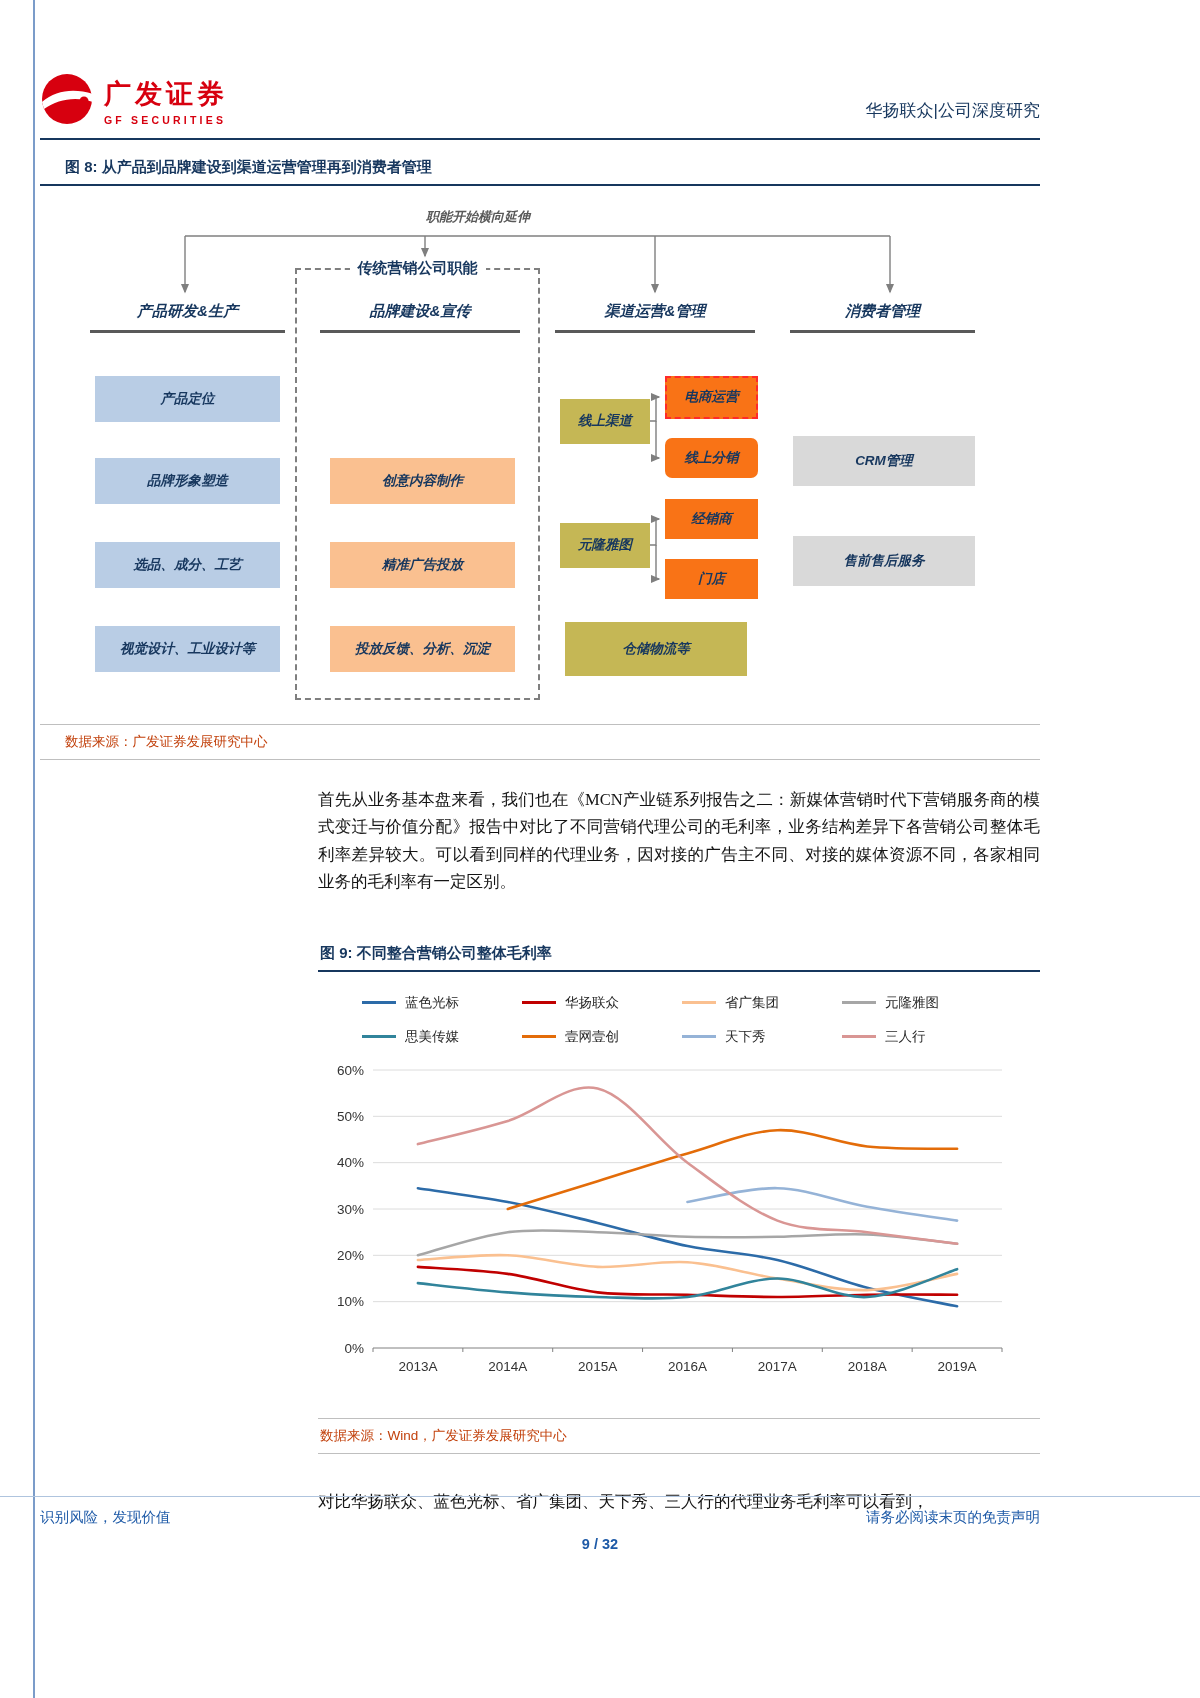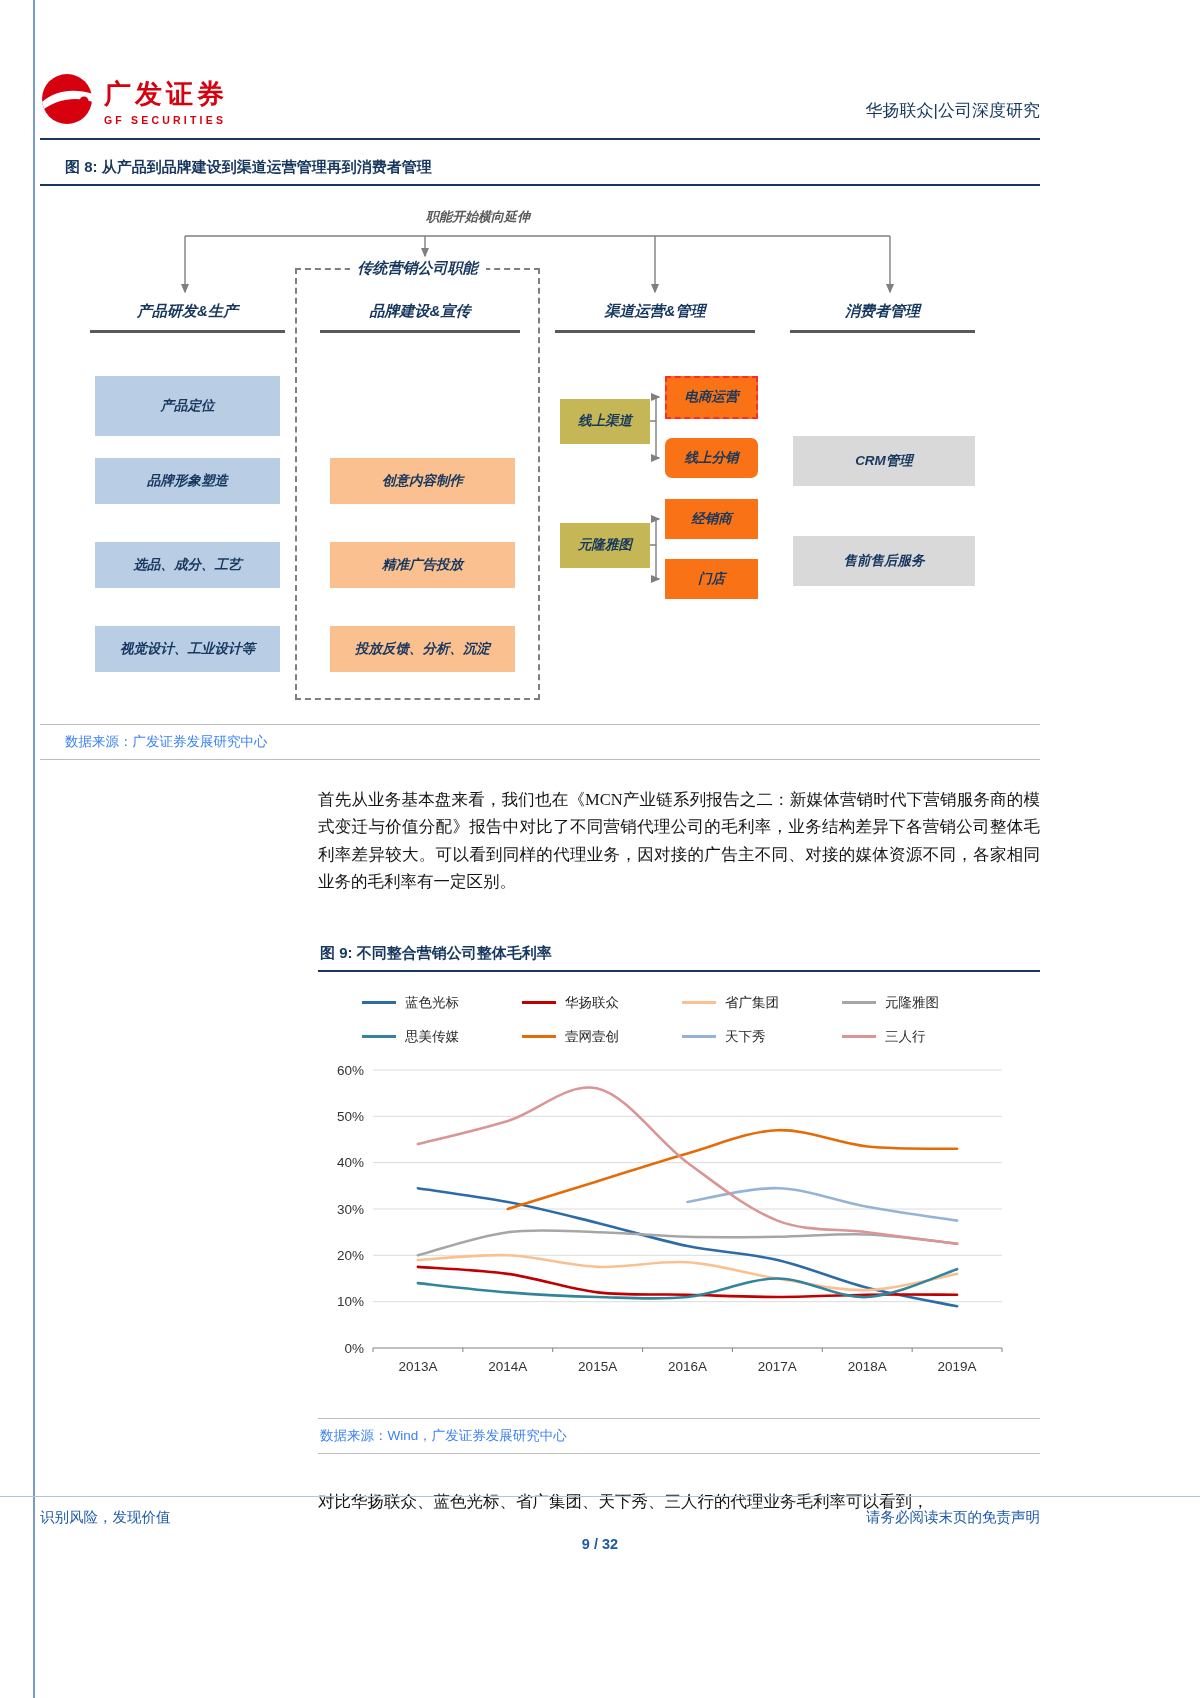--- a/index.html
+++ b/index.html
@@ -22,33 +22,33 @@
 
   
   .diagram { position:relative; height:516px; margin-top:10px; }
   .connectors { position:absolute; left:0; top:0; }
   .annotation { position:absolute; left:250px; top:12px; width:240px; text-align:right;
     font-style:italic; font-weight:bold; font-size:13px; color:#595959; }
   .dcol-header { position:absolute; top:106px; text-align:center; font-size:15px; font-weight:bold;
     font-style:italic; color:#17375E; padding-bottom:9px; border-bottom:3px solid #595959; }
   .dashed-rect { position:absolute; left:255px; top:72px; width:245px; height:432px; border:2px dashed #7f7f7f; }
   .dashed-label { position:absolute; top:-11px; left:50%; transform:translateX(-50%); background:#fff;
-    padding:0 8px; white-space:nowrap; font-weight:bold; font-style:italic; font-size:15px; color:#17375E; }
+    padding:0 8px; white-space:nowrap; font-weight:bold; font-size:15px; color:#17375E; }
   .dbox { position:absolute; display:flex; align-items:center; justify-content:center; text-align:center;
     font-style:italic; font-weight:600; font-size:13.5px; color:#17375E; padding:2px 6px; line-height:1.25; }
   .box-blue   { background:#B9CDE5; }
   .box-orange { background:#FAC090; }
   .box-olive  { background:#C5B755; }
   .box-yellow { background:#f97316; }
   .box-gray   { background:#D9D9D9; }
   .box-red-dash { border:2px dashed #FF2A2A; }
 
   
   .source-row { border-top:1px solid #BFBFBF; border-bottom:1px solid #BFBFBF; padding:8px 0 8px 25px;
-    font-size:13.5px; color:#3b82f6; margin-top:12px; }
+    font-size:13.5px; color:#c2410c; margin-top:12px; }
 
   
   .body-para { margin:26px 0 0 278px; width:722px; font-size:16.5px; line-height:1.66; color:#141414;
     font-family:"Liberation Serif","DejaVu Serif",serif; text-align:justify; }
 
   
   .fig9 { margin:30px 0 0 278px; width:722px; }
   .legend { display:grid; grid-template-columns:160px 160px 160px 160px; margin:22px 0 0 44px; row-gap:16px; }
   .lg-item { display:flex; align-items:center; gap:9px; font-size:13.5px; color:#262626; }
   .lg-swatch { display:inline-block; width:34px; height:3px; }
@@ -111,35 +111,36 @@
 
       <div class="dcol-header" style="left:50px;width:195px;">产品研发&amp;生产</div>
       <div class="dcol-header" style="left:280px;width:200px;">品牌建设&amp;宣传</div>
       <div class="dcol-header" style="left:515px;width:200px;">渠道运营&amp;管理</div>
       <div class="dcol-header" style="left:750px;width:185px;">消费者管理</div>
 
       <div class="dashed-rect">
         <div class="dashed-label">传统营销公司职能</div>
       </div>
 
-      <div class="dbox box-blue" style="left:55px;top:180px;width:185px;height:60px;">产品定位</div>
+      <div class="dbox box-blue" style="left:55px;top:180px;width:185px;height:46px;">产品定位</div>
       <div class="dbox box-blue" style="left:55px;top:346px;width:185px;height:46px;">选品、成分、工艺</div>
       <div class="dbox box-blue" style="left:55px;top:262px;width:185px;height:46px;">品牌形象塑造</div>
       <div class="dbox box-blue" style="left:55px;top:430px;width:185px;height:46px;">视觉设计、工业设计等</div>
 
       <div class="dbox box-orange" style="left:290px;top:262px;width:185px;height:46px;">创意内容制作</div>
       <div class="dbox box-orange" style="left:290px;top:346px;width:185px;height:46px;">精准广告投放</div>
       <div class="dbox box-orange" style="left:290px;top:430px;width:185px;height:46px;">投放反馈、分析、沉淀</div>
 
       <div class="dbox box-olive" style="left:520px;top:203px;width:90px;height:45px;">线上渠道</div>
       <div class="dbox box-yellow box-red-dash" style="left:625px;top:180px;width:93px;height:43px;">电商运营</div>
       <div class="dbox box-yellow" style="left:625px;top:242px;width:93px;height:40px;border-radius:7px;">线上分销</div>
       <div class="dbox box-olive" style="left:520px;top:327px;width:90px;height:45px;">元隆雅图</div>
       <div class="dbox box-yellow" style="left:625px;top:303px;width:93px;height:40px;">经销商</div>
       <div class="dbox box-yellow" style="left:625px;top:363px;width:93px;height:40px;">门店</div>
+      <div class="dbox box-olive" style="left:525px;top:426px;width:182px;height:54px;">仓储物流等</div>
 
       <div class="dbox box-gray" style="left:753px;top:240px;width:182px;height:50px;">CRM管理</div>
       <div class="dbox box-gray" style="left:753px;top:340px;width:182px;height:50px;">售前售后服务</div>
     </div>
 
     <div class="source-row">数据来源：广发证券发展研究中心</div>
 
     <div class="body-para">首先从业务基本盘来看，我们也在《MCN产业链系列报告之二：新媒体营销时代下营销服务商的模式变迁与价值分配》报告中对比了不同营销代理公司的毛利率，业务结构差异下各营销公司整体毛利率差异较大。可以看到同样的代理业务，因对接的广告主不同、对接的媒体资源不同，各家相同业务的毛利率有一定区别。</div>
 
     <div class="fig9">

